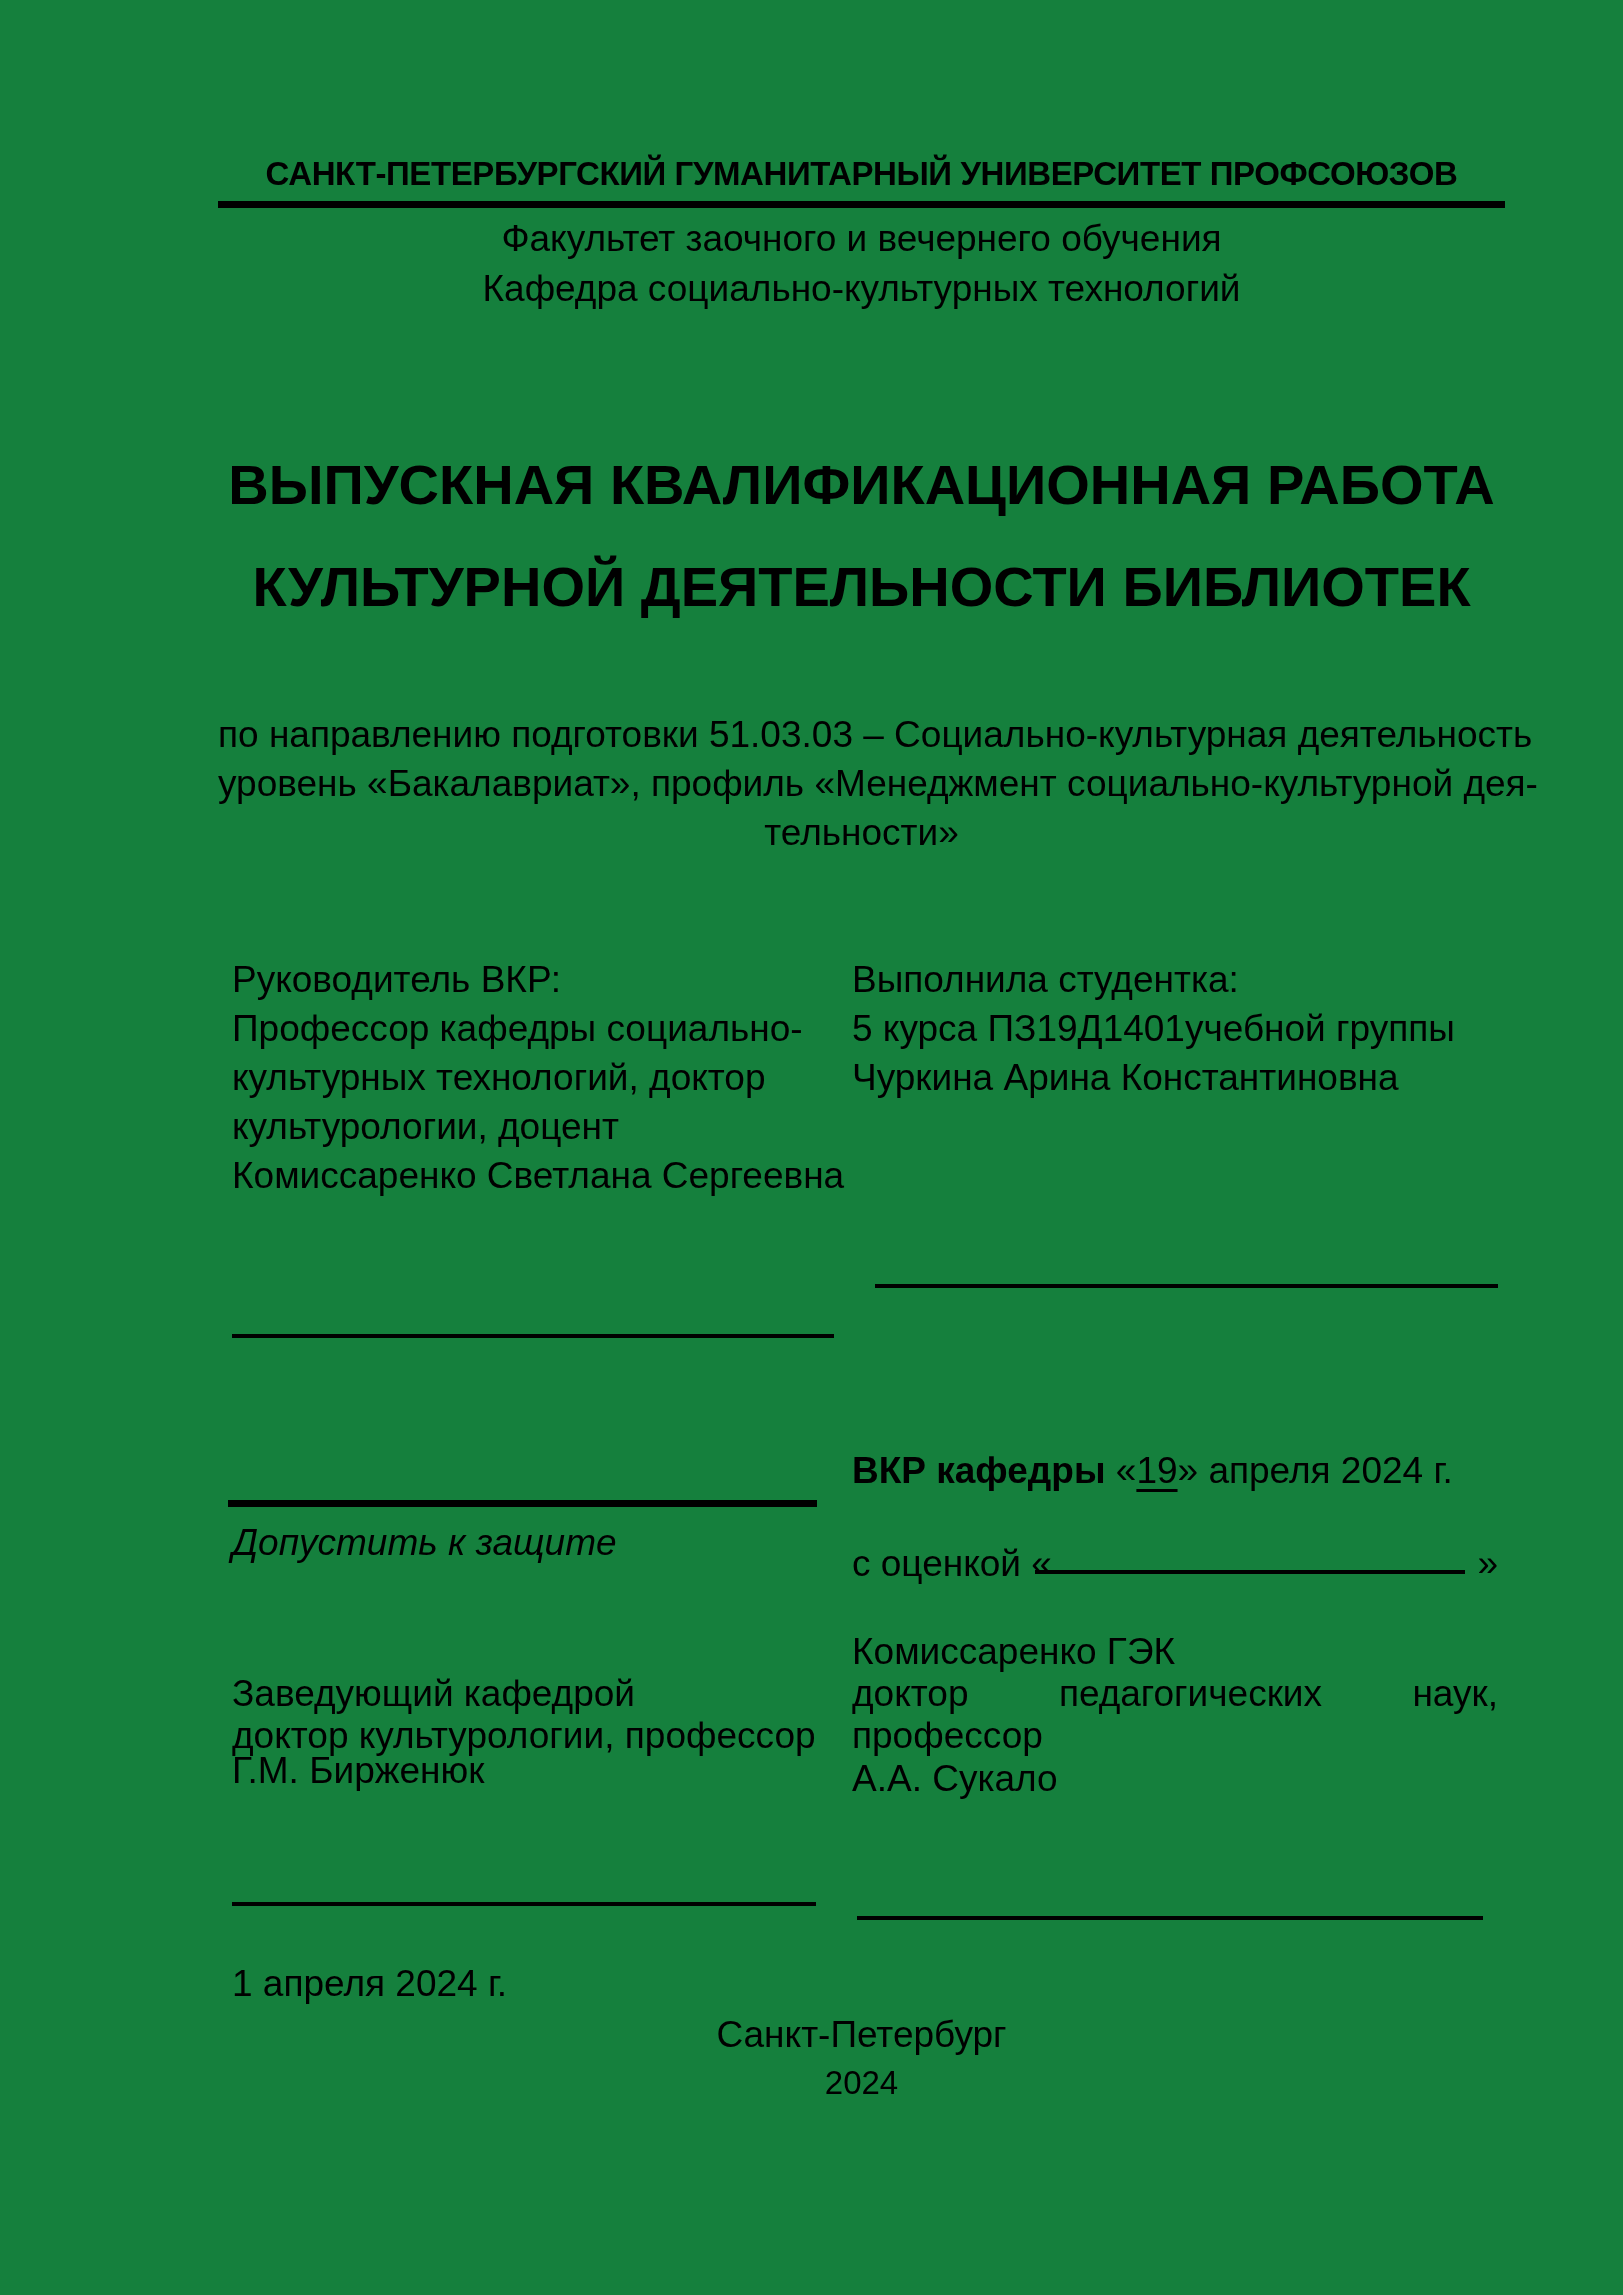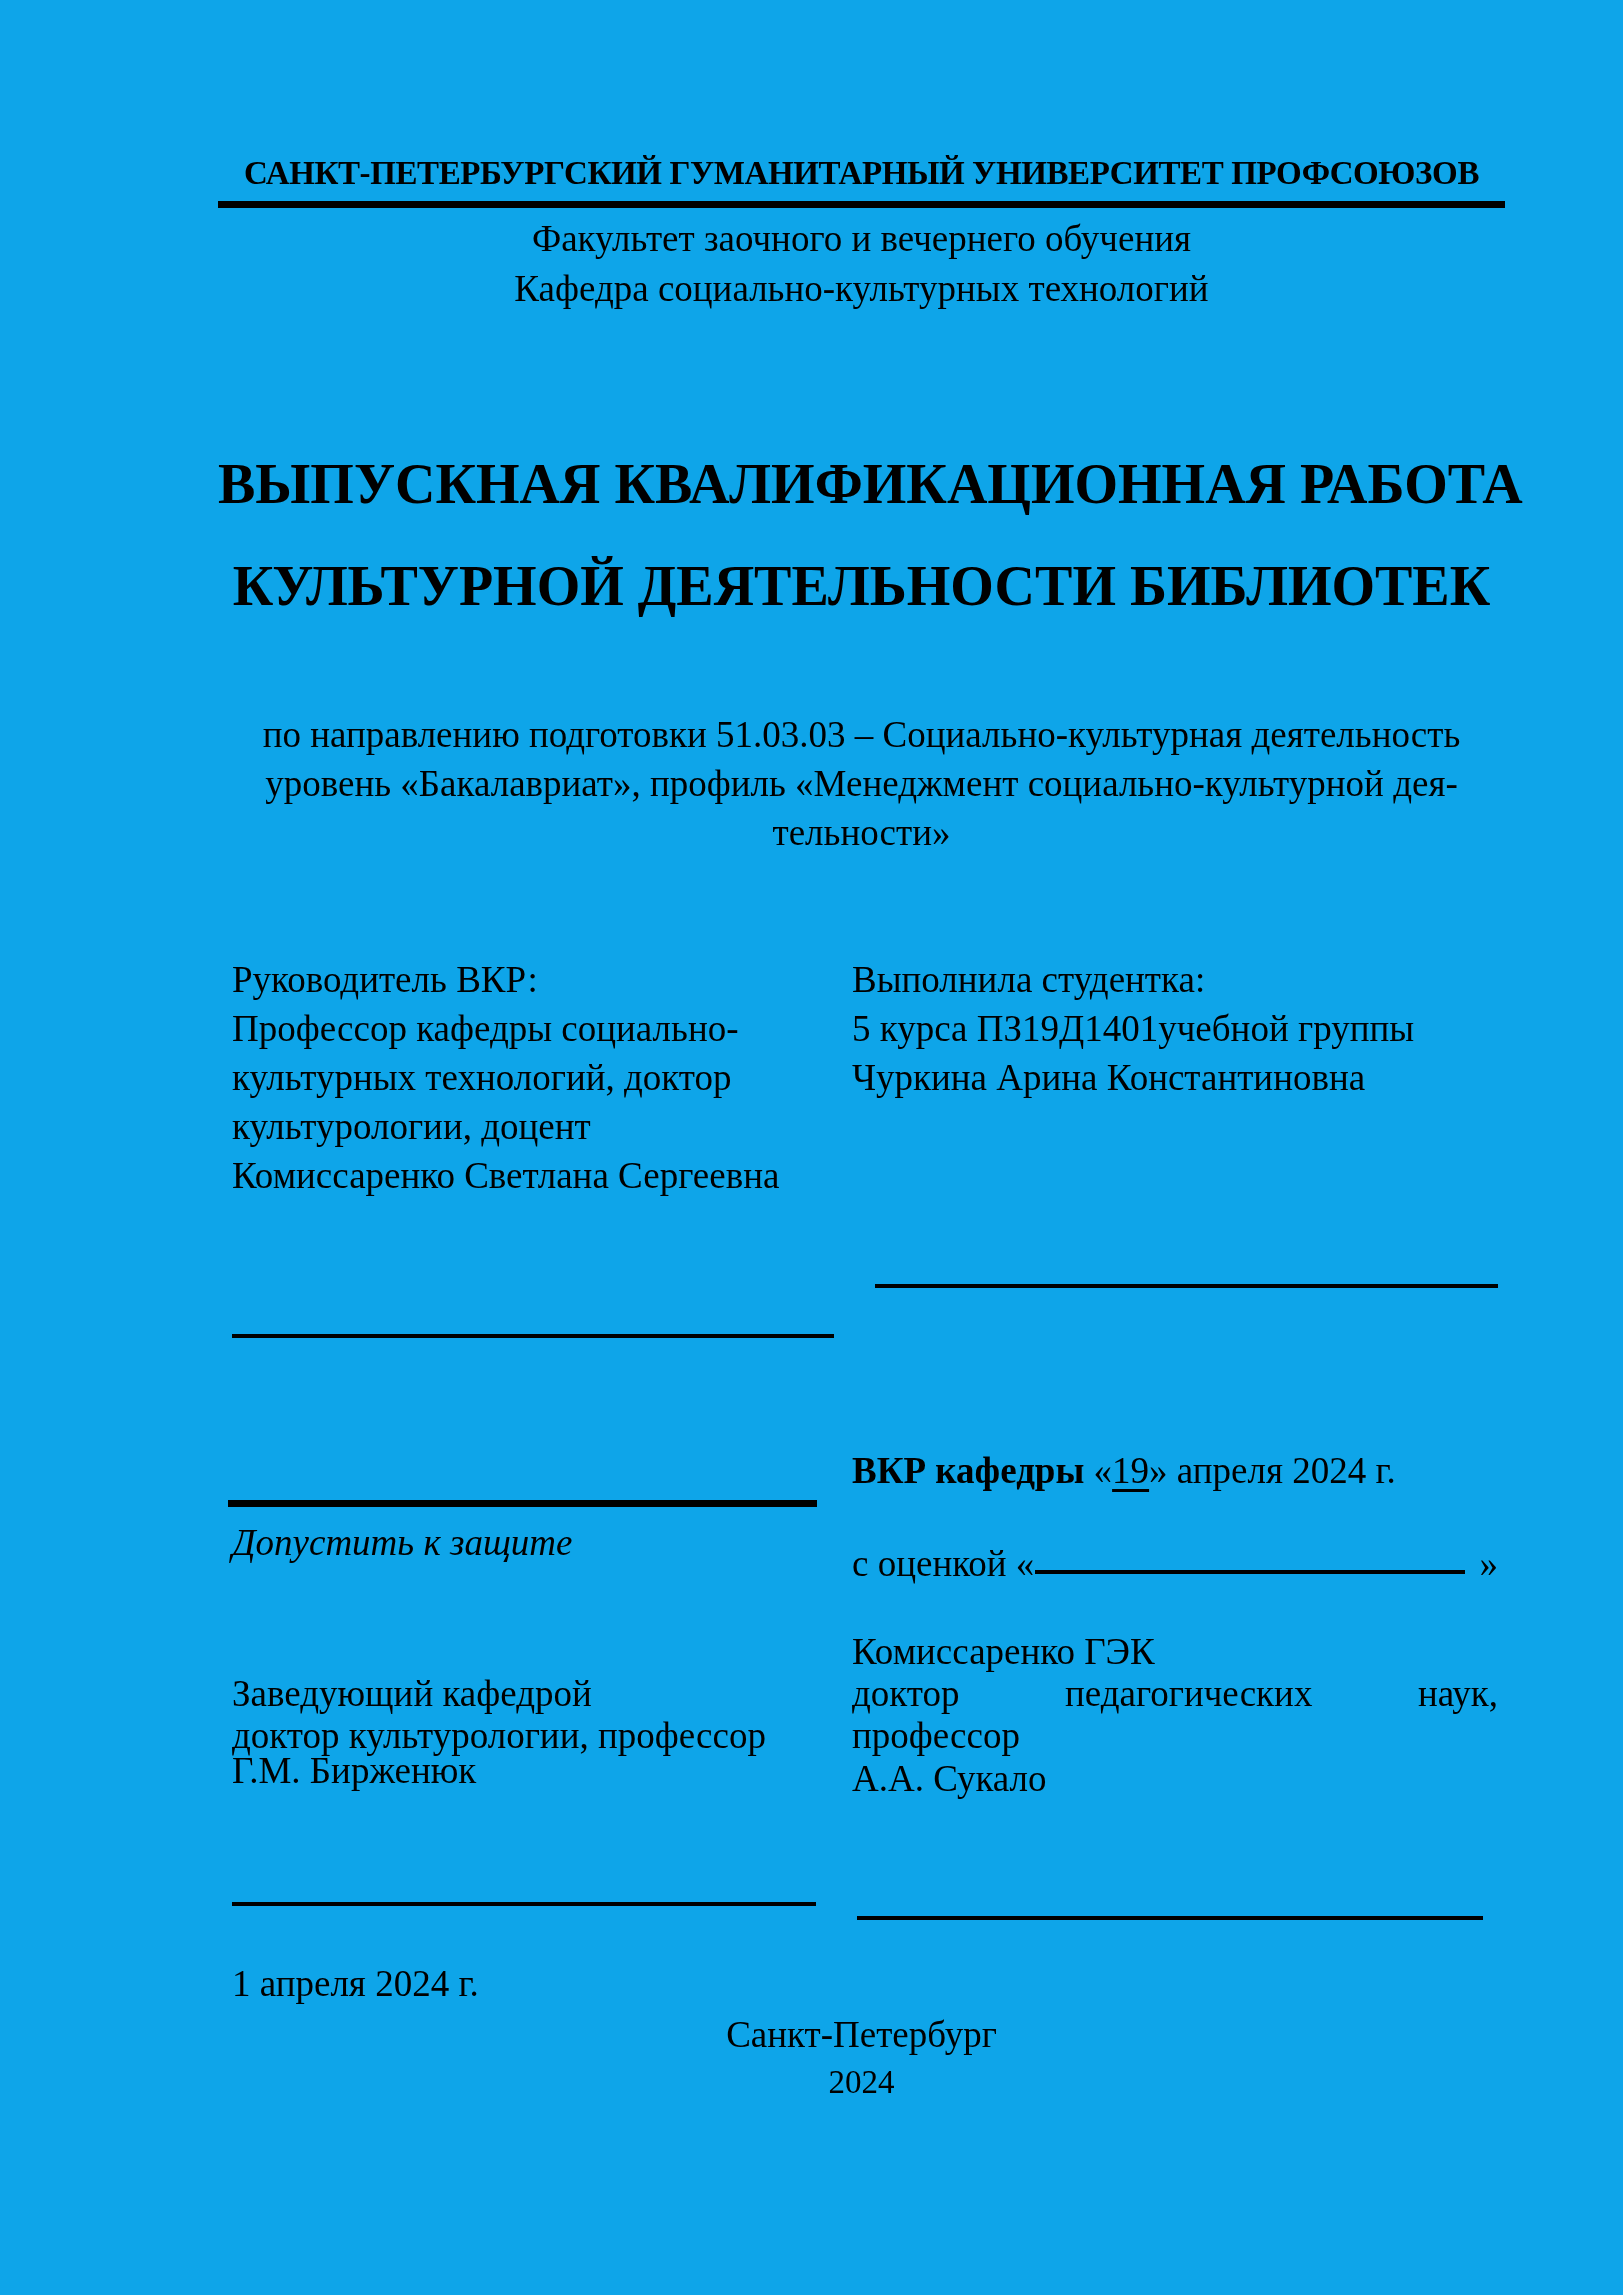--- a/index.html
+++ b/index.html
@@ -1,21 +1,21 @@
 <!DOCTYPE html>
 <html style="font-size:12.6px"><head>
 <meta charset="utf-8">
 <style>
   html,body { margin:0; padding:0; background:#ffffff; }
   .page {
     position:relative;
     width:1623px; height:2295px;
-    background:#0ea5e9;
+    background:#15803d;
     color:#000;
-    font-family:Liberation Serif, serif;
+    font-family:Liberation Sans, sans-serif;
     overflow:hidden;
   }
   .abs { position:absolute; }
   .center { text-align:center; }
   .b { font-weight:700; }
   .i { font-style:italic; }
   .nw { white-space:nowrap; }
   .body-size { font-size:37px; line-height:49px; }
   .title-size { font-size:56px; line-height:49px; }
 

